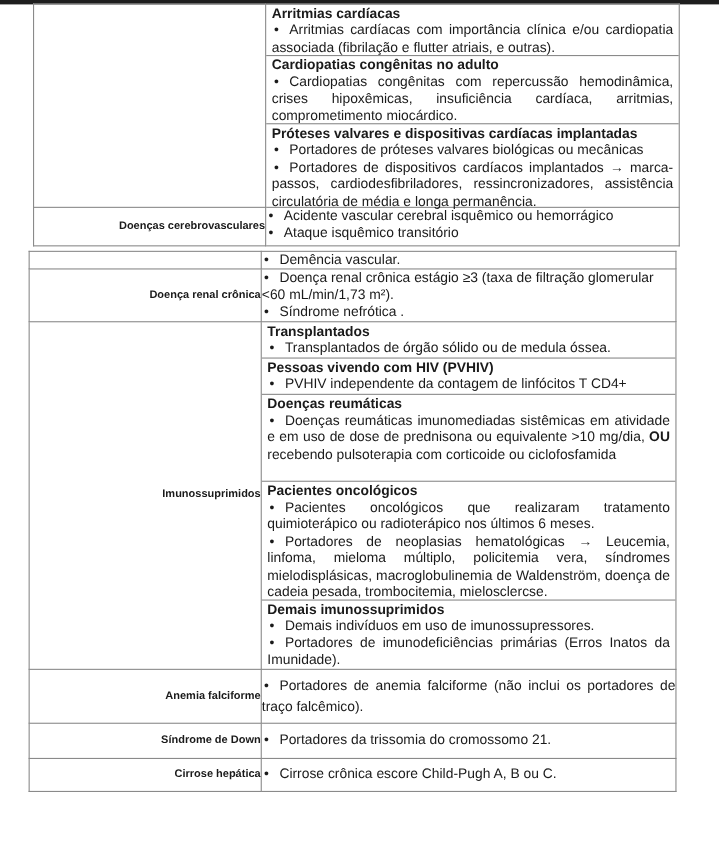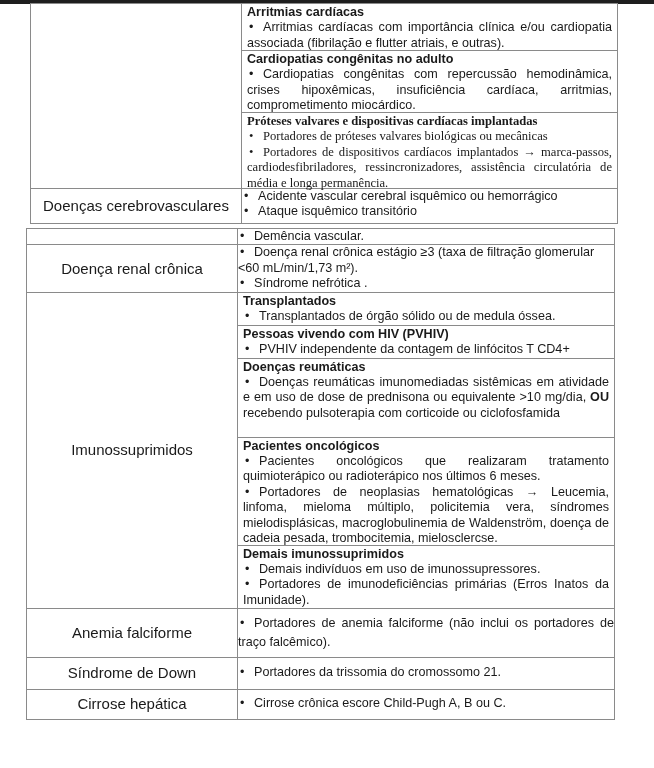--- a/index.html
+++ b/index.html
@@ -14,22 +14,22 @@
   .topbar { position:absolute; left:0; top:0; width:654px; height:4px; background:#1e1e1e; }
   table.tbl {
     position:absolute; border-collapse:collapse; table-layout:fixed;
   }
   table.tbl td { border:1.5px solid #8a8a8a; padding:0; vertical-align:top; }
   #upper { left:30px; top:3px; width:588px; }
   #lower { left:26px; top:228px; width:589px;padding-left:20px; }
   #upper col.c1 { width:211px; }
   #lower col.c1 { width:211px; }
   td.label {
-    font-weight:normal; text-align:center; vertical-align:middle !important;
-    font-size:15px;
+    font-weight:bold; text-align:right; vertical-align:middle !important;
+    font-size:10px;
   }
   td.content { padding:1px 5px 1px 5px; }
   .sub { border-top:1.5px solid #8a8a8a; padding:1px 5px 1px 5px; }
   .sub:first-child { border-top:none; }
   .cell-pad { padding:0 !important; }
   .h { font-weight:bold; display:block; }
   .item { display:block; text-align:justify; }
   .bullet { display:inline-block; width:14px; padding-left:2px; }
   .bold { font-weight:bold; }
   .mid { vertical-align:middle !important; }
@@ -49,21 +49,21 @@
     <td class="label"></td>
     <td class="cell-pad">
       <div class="sub" style="height:44px;">
         <span class="h">Arritmias cardíacas</span>
         <span class="item"><span class="bullet">•</span><span>Arritmias cardíacas com importância clínica e/ou cardiopatia associada (fibrilação e flutter atriais, e outras).</span></span>
       </div>
       <div class="sub" style="height:59px;">
         <span class="h">Cardiopatias congênitas no adulto</span>
         <span class="item"><span class="bullet">•</span><span>Cardiopatias congênitas com repercussão hemodinâmica, crises hipoxêmicas, insuficiência cardíaca, arritmias, comprometimento miocárdico.</span></span>
       </div>
-      <div class="sub" style="height:73px;font-family:Liberation Serif, serif;">
+      <div class="sub" style="height:73px;">
         <span class="h">Próteses valvares e dispositivas cardíacas implantadas</span>
         <span class="item"><span class="bullet">•</span><span>Portadores de próteses valvares biológicas ou mecânicas</span></span>
         <span class="item"><span class="bullet">•</span><span>Portadores de dispositivos cardíacos implantados → marca-passos, cardiodesfibriladores, ressincronizadores, assistência circulatória de média e longa permanência.</span></span>
       </div>
     </td>
   </tr>
   <tr>
     <td class="label">Doenças cerebrovasculares</td>
     <td class="content" style="height:34px;">
       <span class="item"><span class="bullet">•</span><span>Acidente vascular cerebral isquêmico ou hemorrágico</span></span>

